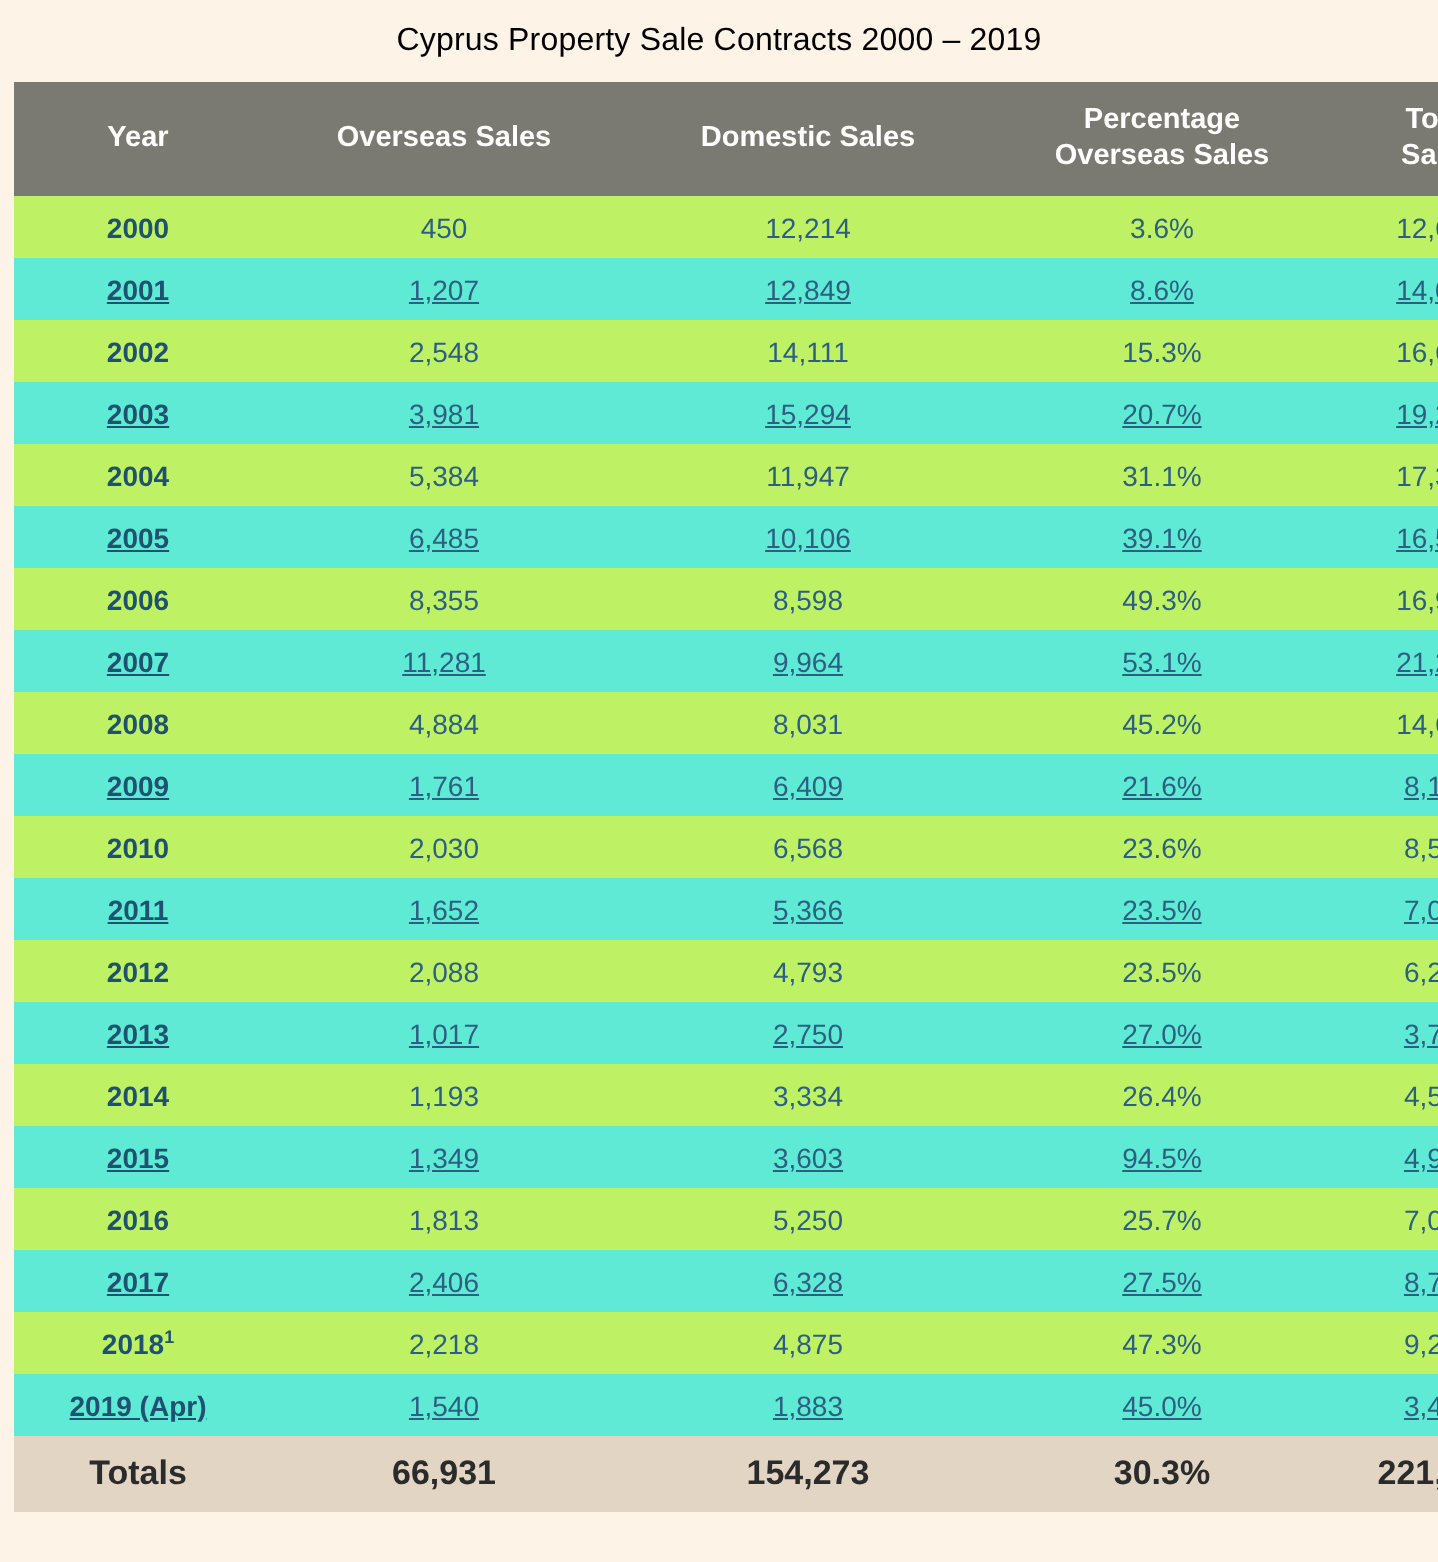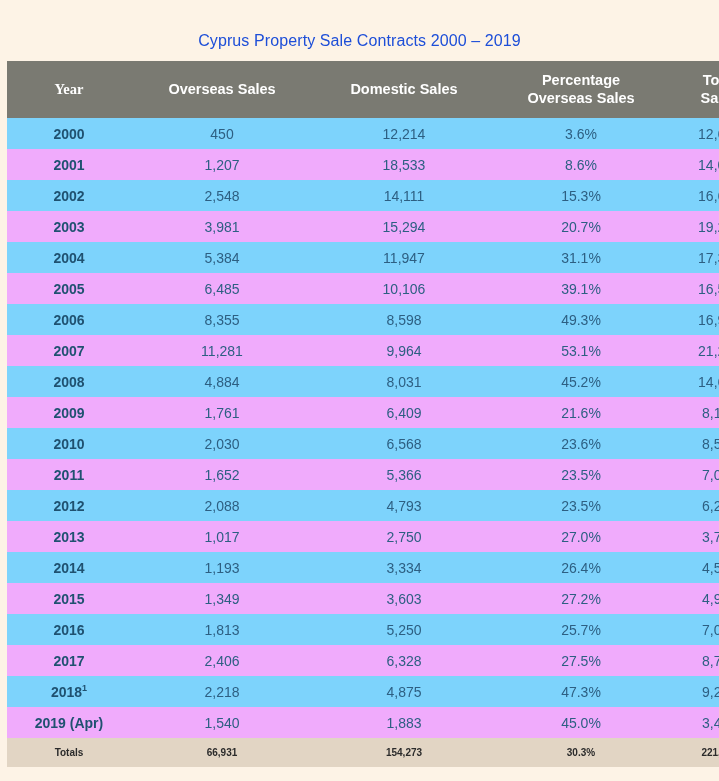--- a/index.html
+++ b/index.html
@@ -16,66 +16,65 @@
   .page {
     width: 719px;
     height: 781px;
     position: relative;
     background: #fdf3e6;
     box-sizing: border-box;
   }
   .title {
     text-align: center;
     font-size: 16px;
-    color: #1d4ed8;
+    color: #000000;
     padding-top: 12px;
     padding-bottom: 11px;
     letter-spacing: 0.1px;
-    margin-top: 20px;
   }
   table.data {
     border-collapse: collapse;
     width: 705px;
     margin: 0 7px;
     table-layout: fixed;
   }
   table.data thead th {
     background: #7a7a72;
     color: #ffffff;
     font-size: 14.5px;
     font-weight: bold;
     padding: 10px 6px 11px 6px;
     line-height: 1.25;
     text-align: center;
     vertical-align: middle;
   }
-  table.data thead th.col-year { width: 112px; font-family: Liberation Serif, serif; }
+  table.data thead th.col-year { width: 112px; }
   table.data thead th.col-overseas { width: 170px; }
   table.data thead th.col-domestic { width: 170px; }
   table.data thead th.col-pct { width: 160px; }
   table.data thead th.col-total { width: 93px; }
 
   table.data tbody td {
     font-size: 14px;
     color: #2d5f82;
     padding: 7.5px 6px;
     text-align: center;
     border: none;
   }
-  table.data tbody tr.odd td { background: #7dd3fc; }
-  table.data tbody tr.even td { background: #f0abfc; }
+  table.data tbody tr.odd td { background: #bef264; }
+  table.data tbody tr.even td { background: #5eead4; text-decoration: underline; }
   table.data tbody td.year {
     font-weight: bold;
     color: #1f5170;
   }
   table.data tbody tr.totals td {
     background: #e2d5c4;
     font-weight: bold;
     color: #2b2b2b;
-    font-size: 10px;
+    font-size: 17px;
     padding-top: 9px;
     padding-bottom: 9px;
     margin-top: 15px;
   }
   sup {
     font-size: 9px;
     vertical-align: super;
     line-height: 0;
   }
 </style>
@@ -106,21 +105,21 @@
         <tr class="odd">
           <td class="year">2000</td>
           <td>450</td>
           <td>12,214</td>
           <td>3.6%</td>
           <td>12,664</td>
         </tr>
         <tr class="even">
           <td class="year">2001</td>
           <td>1,207</td>
-          <td>18,533</td>
+          <td>12,849</td>
           <td>8.6%</td>
           <td>14,056</td>
         </tr>
         <tr class="odd">
           <td class="year">2002</td>
           <td>2,548</td>
           <td>14,111</td>
           <td>15.3%</td>
           <td>16,659</td>
         </tr>
@@ -205,21 +204,21 @@
           <td class="year">2014</td>
           <td>1,193</td>
           <td>3,334</td>
           <td>26.4%</td>
           <td>4,527</td>
         </tr>
         <tr class="even">
           <td class="year">2015</td>
           <td>1,349</td>
           <td>3,603</td>
-          <td>27.2%</td>
+          <td>94.5%</td>
           <td>4,952</td>
         </tr>
         <tr class="odd">
           <td class="year">2016</td>
           <td>1,813</td>
           <td>5,250</td>
           <td>25.7%</td>
           <td>7,063</td>
         </tr>
         <tr class="even">

